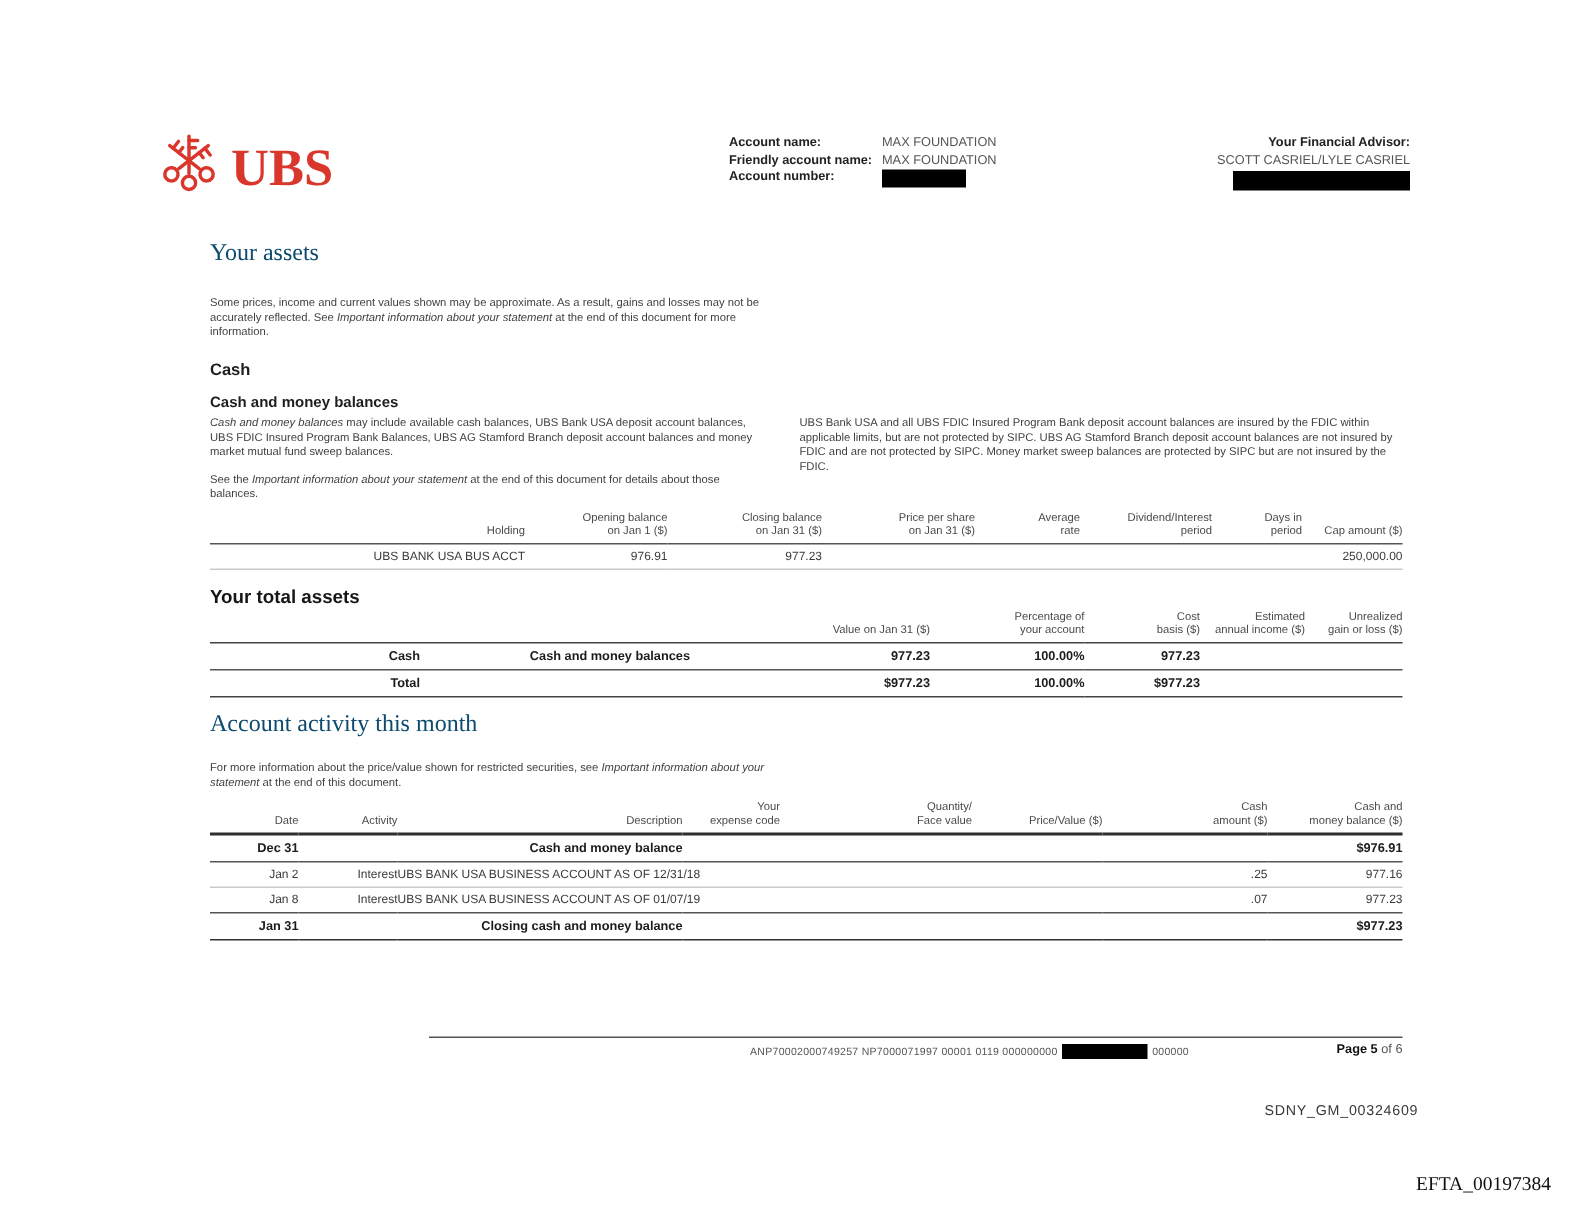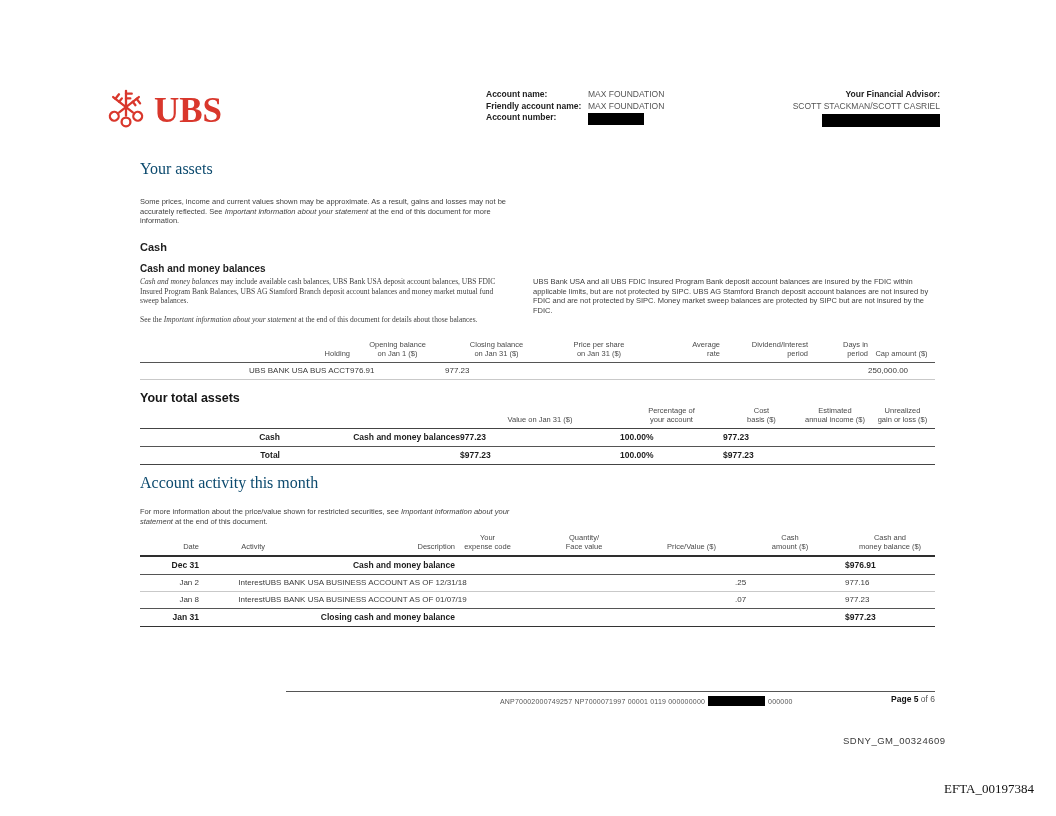--- a/index.html
+++ b/index.html
@@ -27,30 +27,30 @@
   
   .serif-h{font-family:"Liberation Serif",serif;font-size:16px;color:#0c4a6e;font-weight:normal;}
   .h-assets{left:140px;top:160px;}
   .h-activity{left:140px;top:474px;}
   .para{font-size:7.5px;line-height:9.5px;color:#3f3f3f;}
   .assets-note{left:140px;top:197px;width:372px;}
   .cash-h{left:140px;top:241px;font-size:11px;font-weight:bold;color:#1e1e1e;}
   .cmb-h{left:140px;top:263px;font-size:10px;font-weight:bold;color:#1e1e1e;}
   .col-left{left:140px;top:277px;width:372px;}
   .col-right{left:533px;top:277px;width:400px;}
-  .col-left p{margin:0 0 9px 0;font-family:Liberation Serif, serif;}
+  .col-left p{margin:0 0 9px 0;}
   .it{font-style:italic;}
   .activity-note{left:140px;top:507px;width:380px;}
 
   
   table{border-collapse:collapse;table-layout:fixed;}
   th{font-weight:normal;color:#4a4a4a;font-size:7.5px;line-height:9px;
      vertical-align:bottom;white-space:pre-line;padding:0 0 4px 0;}
   td{font-size:8px;color:#3a3a3a;padding:3px 0 4px 0;white-space:nowrap;}
-  .l{text-align:right;} .r{}
+  .l{text-align:right;} .r{text-align:right;}
   .t-holdings{left:140px;top:340px;width:795px;}
   .t-holdings th{border-bottom:1.5px solid #555;}
   .t-holdings td{border-bottom:1px solid #c9c9c9;}
   .t-total-title{left:140px;top:391px;font-size:12.5px;font-weight:bold;color:#161616;}
   .t-total{left:140px;top:406px;width:795px;}
   .t-total th{border-bottom:1.5px solid #444;}
   .t-total td{font-weight:bold;color:#1c1c1c;font-size:8.5px;}
   .t-total tr.sub td{border-bottom:1px solid #555;}
   .t-total tr.grand td{border-bottom:1.5px solid #444;}
   .t-activity{left:140px;top:533px;width:795px;}
@@ -111,21 +111,21 @@
       <span class="acct-value">MAX FOUNDATION</span>
     </div>
     <div class="acct-row">
       <span class="acct-label">Account number:</span>
       <span class="redact bar-acct"></span>
     </div>
   </div>
 
   <div class="abs advisor">
     <div class="advisor-label">Your Financial Advisor:</div>
-    <div class="advisor-name">SCOTT STACKMAN/SCOTT CASRIEL</div>
+    <div class="advisor-name">SCOTT CASRIEL/LYLE CASRIEL</div>
     <div class="redact bar-advisor" style="margin-left:auto;"></div>
   </div>
 
   <div class="abs serif-h h-assets">Your assets</div>
   <div class="abs para assets-note">
     <span>Some prices, income and current values shown may be approximate. As a result, gains and losses may not be accurately reflected. See </span><span class="it">Important information about your statement</span><span> at the end of this document for more information.</span>
   </div>
 
   <div class="abs cash-h">Cash</div>
   <div class="abs cmb-h">Cash and money balances</div>

